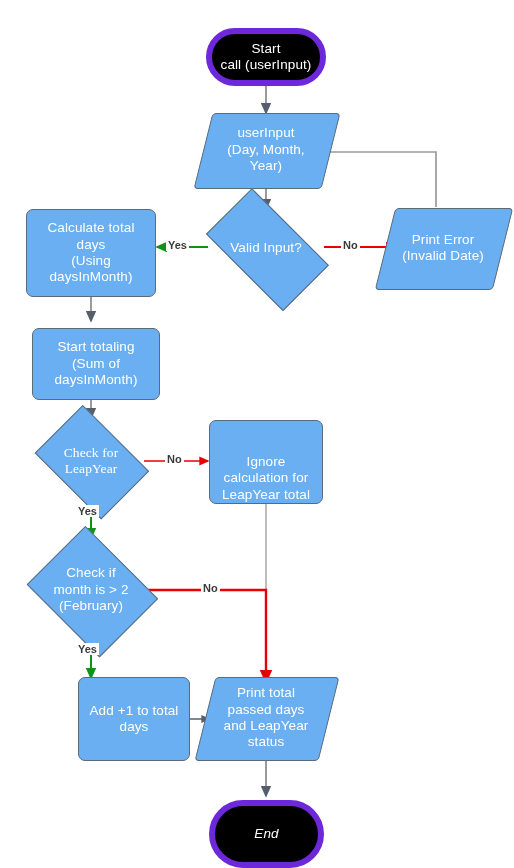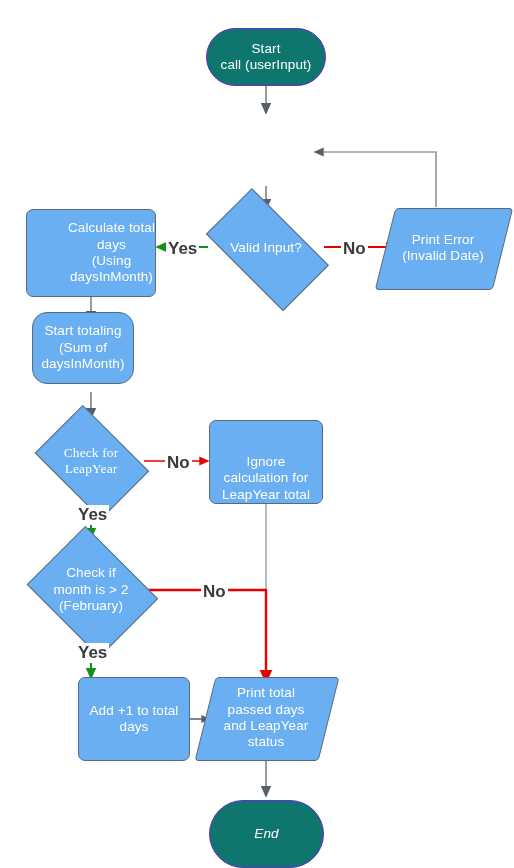--- a/index.html
+++ b/index.html
@@ -38,22 +38,22 @@
     letter-spacing: 0.1px;
     white-space: pre-line;
     user-select: none;
   }
   .node-rect {
     background: #6AAFF2;
     border: 1px solid #5a6a7a;
     border-radius: 7px;
   }
   .node-stadium {
-    background: #0f766e;
-    border: 1px solid #6d28d9;
+    background: #000000;
+    border: 6px solid #6d28d9;
     border-radius: 999px;
   }
   .node-para {
     background: transparent;
     border: none;
   }
   .node-para .para-bg {
     position: absolute;
     left: 0; top: 0;
     width: 100%; height: 100%;
@@ -81,21 +81,21 @@
     transform: rotate(45deg);
     z-index: 0;
   }
   .node-diamond .dia-label {
     position: relative;
     z-index: 1;
     width: 110%;
   }
   .edge-label {
     position: absolute;
-    font-size: 17px;
+    font-size: 11px;
     font-weight: bold;
     color: #3a3a3a;
     background: #ffffff;
     padding: 0 2px;
     user-select: none;
     white-space: nowrap;
   }
 </style>
 </head>
 <body>
@@ -142,40 +142,46 @@
     <path d="M 148,719 L 209,719" stroke="#555f6b" stroke-width="1.5" fill="none" marker-end="url(#ah-gray)"></path>
 
     <path d="M 266,757 L 266,796" stroke="#9a9a9a" stroke-width="2" fill="none" marker-end="url(#ah-gray)"></path>
   </svg>
 
   <div class="node node-stadium" style="left:206px; top:28px; width:120px; height:58px;">
     <span>Start
 call (userInput)</span>
   </div>
 
+  <div class="node node-para" style="left:203px; top:113px; width:126px; height:74px;">
+    <span class="para-bg"></span>
+    <span class="para-label">userInput
+(Day, Month,
+Year)</span>
+  </div>
 
   <div class="node node-diamond" style="left:195px; top:206px; width:142px; height:84px;">
     <span class="dia-bg"></span>
     <span class="dia-label">Valid Input?</span>
   </div>
 
   <div class="node node-para" style="left:385px; top:208px; width:116px; height:80px;">
     <span class="para-bg"></span>
     <span class="para-label">Print Error
 (Invalid Date)</span>
   </div>
 
-  <div class="node node-rect" style="left:26px; top:209px; width:130px; height:88px;justify-content:flex-end;">
+  <div class="node node-rect" style="left:26px; top:209px; width:130px; height:88px;">
     <span>Calculate total
 days
 (Using
 daysInMonth)</span>
   </div>
 
-  <div class="node node-rect" style="left:32px; top:312px; width:102px; height:72px;border-radius:15px;">
+  <div class="node node-rect" style="left:32px; top:328px; width:128px; height:72px;">
     <span>Start totaling
 (Sum of
 daysInMonth)</span>
   </div>
 
   <div class="node node-diamond" style="left:30px; top:417px; width:122px; height:88px;font-family:Liberation Serif, serif;">
     <span class="dia-bg"></span>
     <span class="dia-label">Check for
 LeapYear</span>
   </div>

